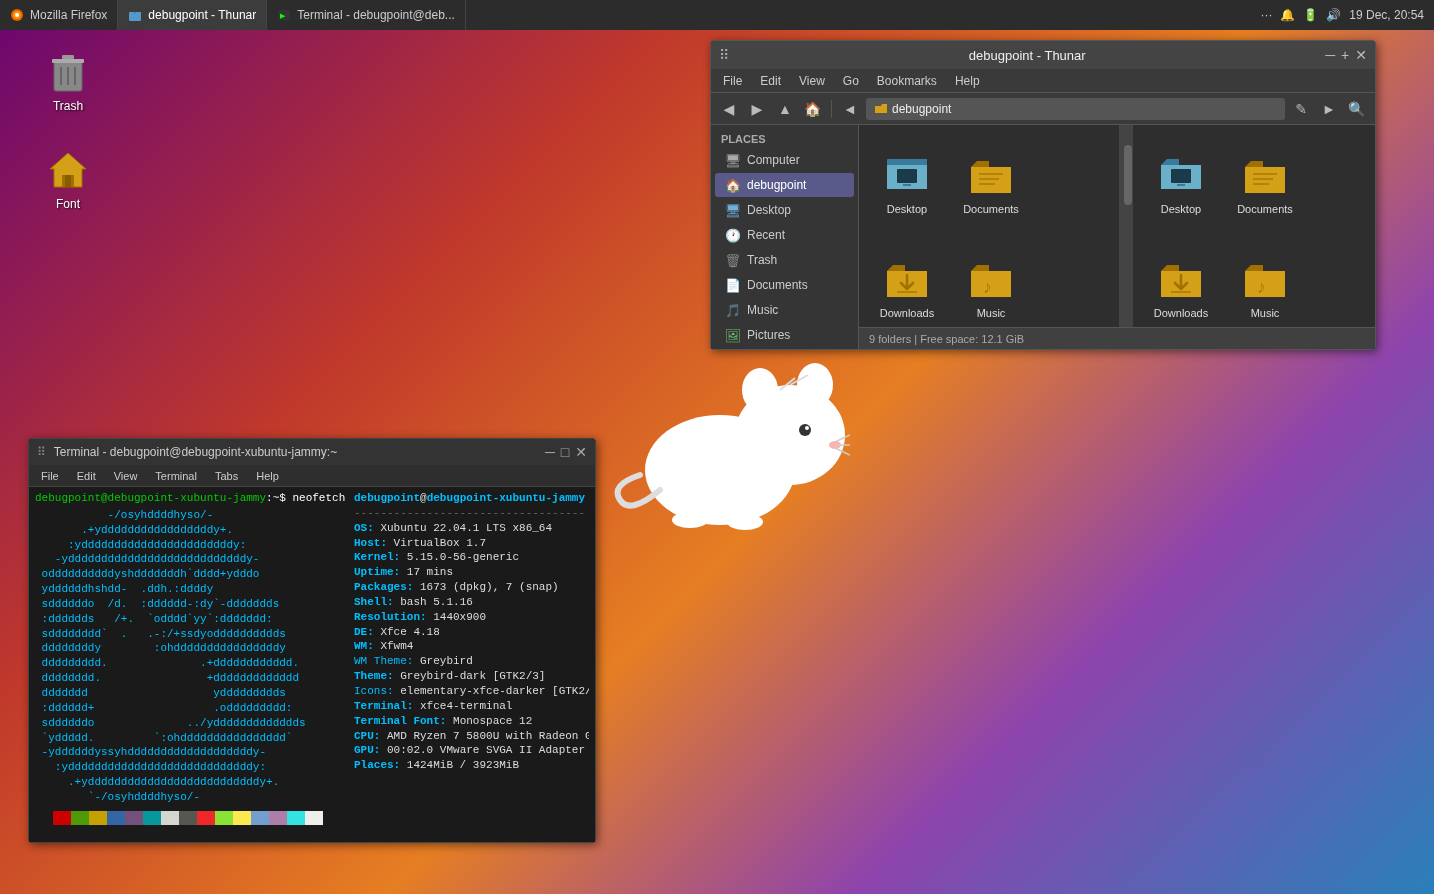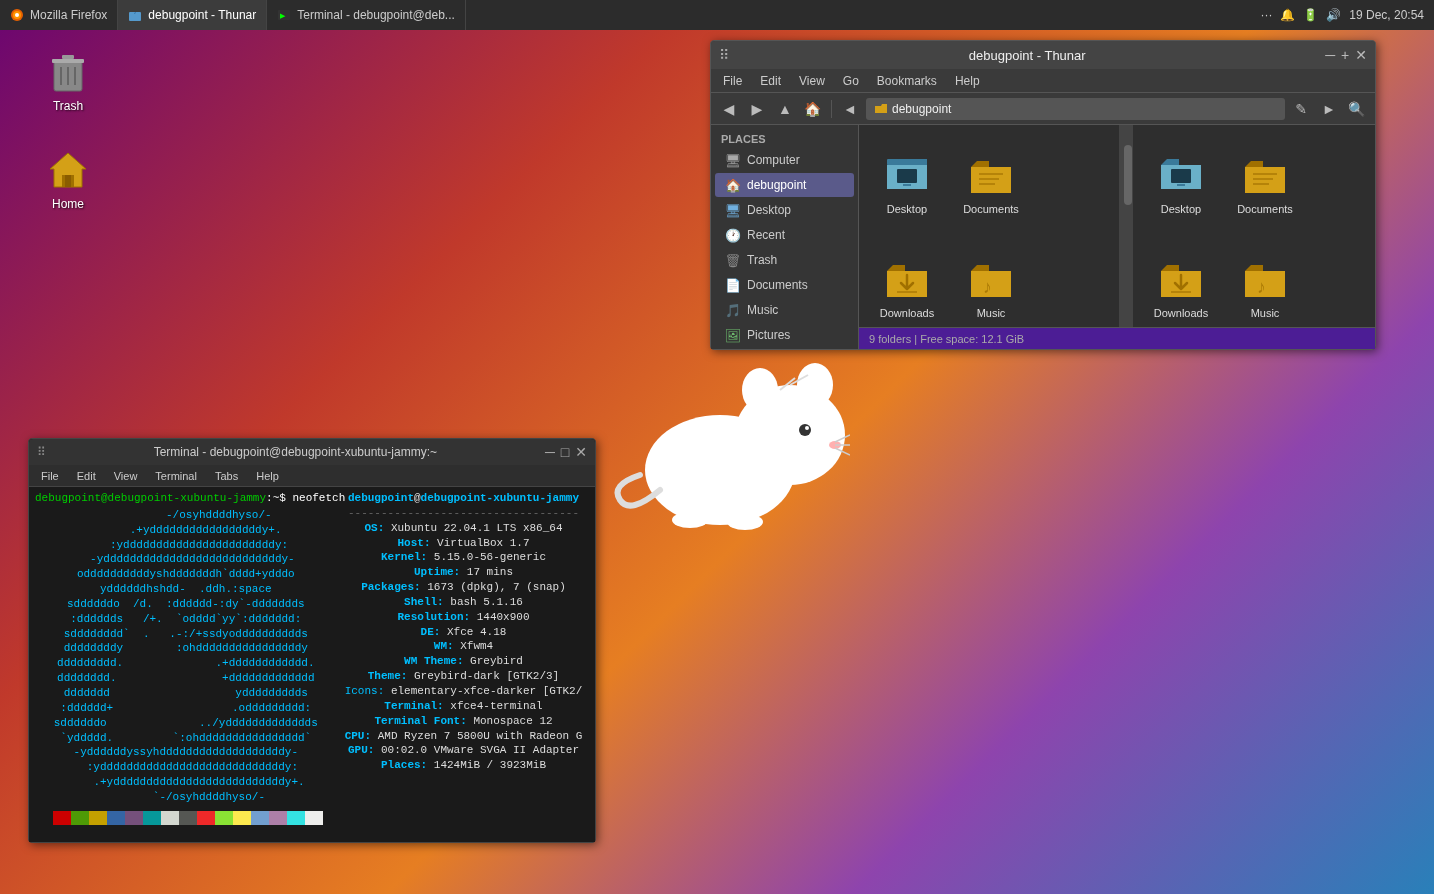--- a/index.html
+++ b/index.html
@@ -288,21 +288,21 @@
       width: 48px;
       height: 48px;
     }
     .file-item .fi-label {
       font-size: 11px;
       color: #ddd;
       text-align: center;
     }
     #thunar-statusbar {
       height: 22px;
-      background: #4c1d95;
+      background: #404040;
       border-top: 1px solid #555;
       display: flex;
       align-items: center;
       padding: 0 10px;
       font-size: 11px;
       color: #aaa;
       flex-shrink: 0;
     }
     
     .files-vscroll {
@@ -344,21 +344,20 @@
       gap: 8px;
       flex-shrink: 0;
     }
     .term-drag {
       color: #888;
       font-size: 12px;
       cursor: move;
     }
     .term-title {
       flex: 1;
-      text-align: center;
       font-size: 12px;
       color: #ccc;
     }
     .term-ctrl-btns {
       display: flex;
       gap: 6px;
     }
     .term-ctrl {
       font-size: 14px;
       color: #aaa;
@@ -470,21 +469,21 @@
   </svg>
   <span class="icon-label">Trash</span>
 </div>
 
 <div class="desktop-icon" style="top:145px; left:28px;">
   <svg class="home-icon-svg" viewBox="0 0 48 48">
     <path d="M6 24 L24 8 L42 24 L38 24 L38 42 L10 42 L10 24 Z" fill="#d4a017" stroke="#a07000" stroke-width="1"></path>
     <rect x="18" y="30" width="12" height="12" fill="#a07000"></rect>
     <rect x="21" y="30" width="6" height="12" fill="#8a5c00"></rect>
   </svg>
-  <span class="icon-label">Home</span>
+  <span class="icon-label">Font</span>
 </div>
 
 <div class="mouse-mascot">
   <svg viewBox="0 0 260 170" width="260" height="170">
 
     <ellipse cx="130" cy="110" rx="75" ry="55" fill="white"></ellipse>
 
     <ellipse cx="200" cy="75" rx="55" ry="50" fill="white"></ellipse>
 
     <ellipse cx="170" cy="30" rx="18" ry="22" fill="white"></ellipse>
@@ -713,30 +712,30 @@
   </div>
   <div id="terminal-menubar">
     <span class="menu-item" style="font-size:11px;color:#ccc;">File</span>
     <span class="menu-item" style="font-size:11px;color:#ccc;">Edit</span>
     <span class="menu-item" style="font-size:11px;color:#ccc;">View</span>
     <span class="menu-item" style="font-size:11px;color:#ccc;">Terminal</span>
     <span class="menu-item" style="font-size:11px;color:#ccc;">Tabs</span>
     <span class="menu-item" style="font-size:11px;color:#ccc;">Help</span>
   </div>
   <div id="terminal-body" style="flex-direction:column; padding:4px 6px; font-family:'Courier New',monospace; font-size:11px; color:#ddd; overflow:hidden;">
-    <div style="display:flex; gap:8px; flex:1; overflow:hidden;text-align:center;">
+    <div style="display:flex; gap:24px; flex:1; overflow:hidden;">
 
       <div class="term-left" style="color:#00bfff; min-width:295px;">
         <div class="term-line" style="color:#00cc00; margin-bottom:2px;"><span>debugpoint@debugpoint-xubuntu-jammy</span><span style="color:#fff;">:~$ </span><span style="color:#fff;">neofetch</span></div>
         <div class="term-line">           -/osyhddddhyso/-</div>
         <div class="term-line">       .+ydddddddddddddddddy+.</div>
         <div class="term-line">     :ydddddddddddddddddddddddy:</div>
         <div class="term-line">   -ydddddddddddddddddddddddddddy-</div>
         <div class="term-line"> oddddddddddyshdddddddh`dddd+ydddo</div>
-        <div class="term-line"> yddddddhshdd-  .ddh.:space</div>
+        <div class="term-line"> yddddddhshdd-  .ddh.:ddddy</div>
         <div class="term-line"> sddddddo  /d.  :dddddd-:dy`-ddddddds</div>
         <div class="term-line"> :dddddds   /+.  `odddd`yy`:ddddddd:</div>
         <div class="term-line"> sdddddddd`  .   .-:/+ssdyodddddddddds</div>
         <div class="term-line"> ddddddddy        :ohddddddddddddddddy</div>
         <div class="term-line"> ddddddddd.              .+dddddddddddd.</div>
         <div class="term-line"> dddddddd.                +ddddddddddddd</div>
         <div class="term-line"> ddddddd                   yddddddddds</div>
         <div class="term-line"> :dddddd+                  .oddddddddd:</div>
         <div class="term-line"> sddddddo              ../yddddddddddddds</div>
         <div class="term-line"> `yddddd.         `:ohdddddddddddddddd`</div>
@@ -769,21 +768,21 @@
         <div class="term-line" style="color:#666;">-----------------------------------</div>
         <div class="term-line"><span style="color:#00bfff;font-weight:bold;">OS: </span><span>Xubuntu 22.04.1 LTS x86_64</span></div>
         <div class="term-line"><span style="color:#00bfff;font-weight:bold;">Host: </span><span>VirtualBox 1.7</span></div>
         <div class="term-line"><span style="color:#00bfff;font-weight:bold;">Kernel: </span><span>5.15.0-56-generic</span></div>
         <div class="term-line"><span style="color:#00bfff;font-weight:bold;">Uptime: </span><span>17 mins</span></div>
         <div class="term-line"><span style="color:#00bfff;font-weight:bold;">Packages: </span><span>1673 (dpkg), 7 (snap)</span></div>
         <div class="term-line"><span style="color:#00bfff;font-weight:bold;">Shell: </span><span>bash 5.1.16</span></div>
         <div class="term-line"><span style="color:#00bfff;font-weight:bold;">Resolution: </span><span>1440x900</span></div>
         <div class="term-line"><span style="color:#00bfff;font-weight:bold;">DE: </span><span>Xfce 4.18</span></div>
         <div class="term-line"><span style="color:#00bfff;font-weight:bold;">WM: </span><span>Xfwm4</span></div>
-        <div class="term-line"><span style="color:#00bfff;font-weight:bold;">WM Theme: </span><span>Greybird</span></div>
+        <div class="term-line"><span style="color:#00bfff;font-weight:normal;">WM Theme: </span><span>Greybird</span></div>
         <div class="term-line"><span style="color:#00bfff;font-weight:bold;">Theme: </span><span>Greybird-dark [GTK2/3]</span></div>
         <div class="term-line"><span style="color:#00bfff;font-weight:normal;">Icons: </span><span>elementary-xfce-darker [GTK2/</span></div>
         <div class="term-line"><span style="color:#00bfff;font-weight:bold;">Terminal: </span><span>xfce4-terminal</span></div>
         <div class="term-line"><span style="color:#00bfff;font-weight:bold;">Terminal Font: </span><span>Monospace 12</span></div>
         <div class="term-line"><span style="color:#00bfff;font-weight:bold;">CPU: </span><span>AMD Ryzen 7 5800U with Radeon G</span></div>
         <div class="term-line"><span style="color:#00bfff;font-weight:bold;">GPU: </span><span>00:02.0 VMware SVGA II Adapter</span></div>
         <div class="term-line"><span style="color:#00bfff;font-weight:bold;">Places: </span><span>1424MiB / 3923MiB</span></div>
       </div>
     </div>
   </div>

